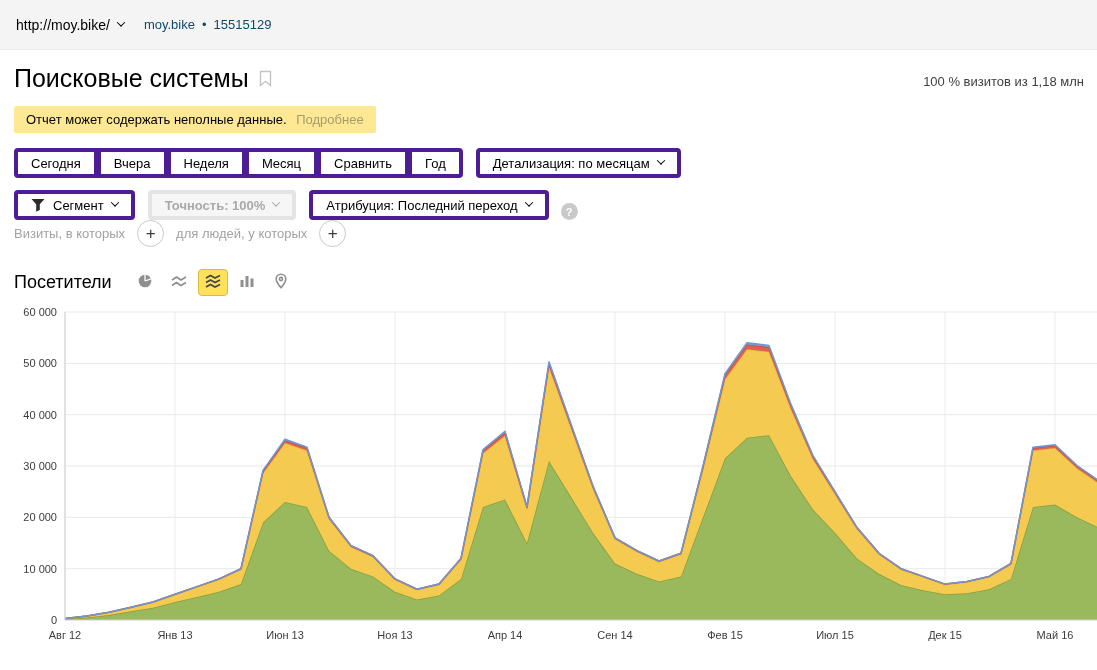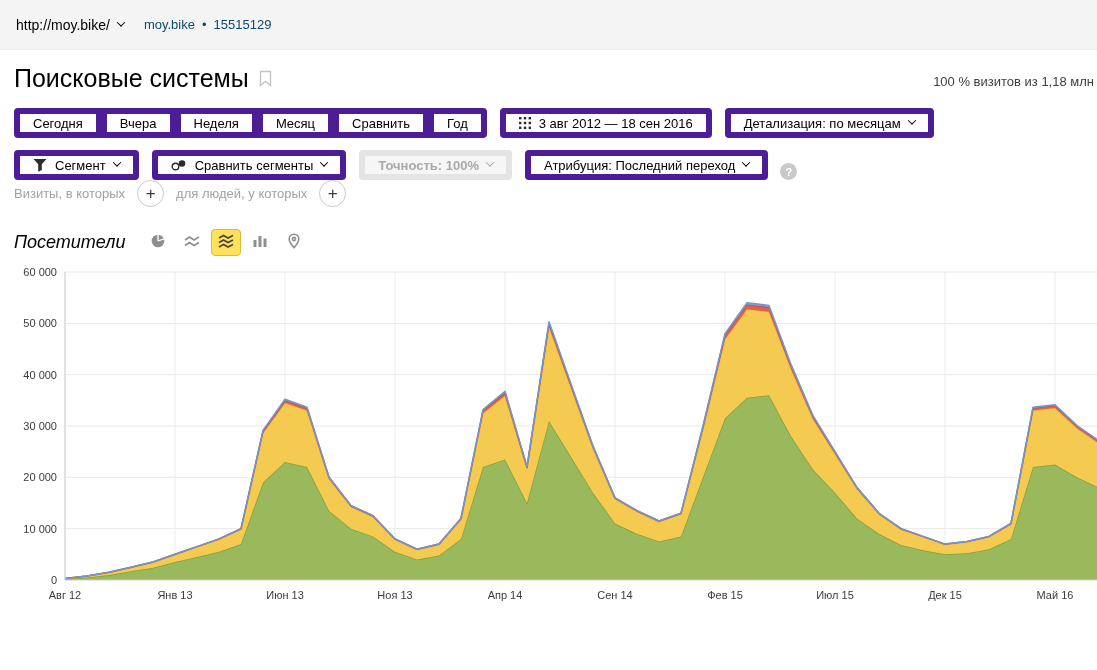--- a/index.html
+++ b/index.html
@@ -15,35 +15,35 @@
     display:flex; align-items:center; padding:0 16px; gap:20px;
   }
   .site-switcher { display:inline-flex; align-items:center; cursor:pointer; font-size:14px; color:#000; }
   .chev {
     width:6px; height:6px; border-right:1.5px solid currentColor; border-bottom:1.5px solid currentColor;
     transform:rotate(45deg) translate(-1px,-1px); display:inline-block; margin-left:8px; margin-top:-2px;
   }
   .counter-info { color:#0c4a6e; font-size:13px; display:inline-flex; gap:7px; align-items:center; }
   
   .content { padding-left:14px; }
-  .title-row { display:flex; align-items:flex-start; margin-top:14px; padding-right:3px; }
+  .title-row { display:flex; align-items:flex-start; margin-top:14px; padding-right:13px; }
   h1 { font-size:25px; font-weight:400; margin:0; letter-spacing:0; }
   .bookmark { margin-left:10px; margin-top:6px; cursor:pointer; }
   .visits-summary { margin-left:auto; margin-top:10px; font-size:13px; color:#404040; }
   .notice {
     display:inline-block; margin-top:13px; background:#ffe893; border-radius:2px;
     padding:6px 12px; font-size:13px; color:#000;
   }
   .notice a { color:#a59c6f; text-decoration:none; margin-left:6px; cursor:pointer; }
   .row { display:flex; align-items:center; }
   .period-row { margin-top:15px; }
   .toolbar-row { margin-top:12px;align-items:flex-end; }
   .btn {
     display:inline-flex; align-items:center; height:30px; padding:0 13px;
-    background:#fff; border:6px solid #4c1d95; border-radius:4px;
+    background:#fff; border:4px solid #4c1d95; border-radius:4px;
     font-size:13px; color:#000; cursor:pointer; white-space:nowrap;
     font-family:"Liberation Sans", sans-serif;
   }
   .btn-group { display:inline-flex; }
   .btn-group .btn { border-radius:0; margin-left:-1px; }
   .btn-group .btn:first-child { border-radius:4px 0 0 4px; margin-left:0; }
   .btn-group .btn:last-child { border-radius:0 4px 4px 0; } .gap12 { margin-left:13px; }
   .btn .ic { margin-right:8px; display:inline-flex; }
   .btn.disabled { background:#f6f6f6; border-color:#e4e4e4; color:#a9a9a9; cursor:default;font-weight:bold; }
   .help {
@@ -52,21 +52,21 @@
     font-size:11px; font-weight:bold; margin-left:12px; cursor:pointer;
   }
   .filter-row { color:#a2a2a2; font-size:13px; }
   .plus-btn {
     width:27px; height:27px; border-radius:50%; border:1px solid #c9c9c9; background:#fff;
     display:inline-flex; align-items:center; justify-content:center;
     font-size:17px; color:#3a3a3a; cursor:pointer; margin:0 12px; line-height:1;
     font-family:"Liberation Sans", sans-serif;
   }
   .chart-header { margin-top:22px; display:flex; align-items:center; }
-  h2 { font-size:18px; font-weight:400; margin:0 18px 0 0;font-style:italic; }
+  h2 { font-size:18px; font-weight:400; margin:0 18px 0 0; }
   .icon-btn {
     width:30px; height:27px; display:inline-flex; align-items:center; justify-content:center;
     border:1px solid transparent; border-radius:4px; cursor:pointer; color:#8f8f8f; margin-right:4px;
     background:transparent; padding:0;
   }
   .icon-btn.selected { background:#ffe15a; border-color:#d9ba45; color:#474747; }
   .chart-wrap { margin-top:10px; }
   svg text { font-family:"Liberation Sans", sans-serif; }
 </style>
 </head>
@@ -89,70 +89,48 @@
   <div class="title-row">
     <h1>Поисковые системы</h1>
     <span class="bookmark">
       <svg width="13" height="17" viewBox="0 0 13 17">
           <path d="M1.5 1.5 h10 v14 l-5 -4.2 -5 4.2 z" fill="none" stroke="#c4c4c4" stroke-width="1.4"></path>
         </svg>
     </span>
     <div class="visits-summary">100 % визитов из 1,18 млн</div>
   </div>
 
+  <div class="notice" style="background: rgb(255, 232, 147);">
+    <span>Отчет может содержать неполные данные.</span>
+    <a>Подробнее</a>
+  </div>
 
   <div class="row period-row">
     <div class="btn-group">
       <button class="btn">Сегодня</button>
       <button class="btn">Вчера</button>
       <button class="btn">Неделя</button>
       <button class="btn">Месяц</button>
       <button class="btn">Сравнить</button>
       <button class="btn">Год</button>
     </div>
     <button class="btn gap12">
-      <span class="ic">
-        <svg width="12" height="12" viewBox="0 0 12 12" fill="#2b2b2b">
-          <rect x="0" y="0" width="2.4" height="2.4"></rect>
-            <rect x="4.8" y="0" width="2.4" height="2.4"></rect>
-            <rect x="9.6" y="0" width="2.4" height="2.4"></rect>
-          <rect x="0" y="4.8" width="2.4" height="2.4"></rect>
-            <rect x="4.8" y="4.8" width="2.4" height="2.4"></rect>
-            <rect x="9.6" y="4.8" width="2.4" height="2.4"></rect>
-          <rect x="0" y="9.6" width="2.4" height="2.4"></rect>
-            <rect x="4.8" y="9.6" width="2.4" height="2.4"></rect>
-            <rect x="9.6" y="9.6" width="2.4" height="2.4"></rect>
-        </svg>
-      </span>
-      <span>3 авг 2012 — 18 сен 2016</span>
-    </button>
-    <button class="btn gap12">
       <span>Детализация: по месяцам</span>
       <span class="chev"></span>
     </button>
   </div>
 
   <div class="row toolbar-row">
     <button class="btn">
       <span class="ic">
         <svg width="14" height="14" viewBox="0 0 14 14">
             <path d="M0.5 1 h13 L8.8 6.2 V12 l-3.6 1.8 V6.2 Z" fill="#2b2b2b"></path>
           </svg>
       </span>
       <span>Сегмент</span>
-      <span class="chev"></span>
-    </button>
-    <button class="btn gap12">
-      <span class="ic">
-        <svg width="16" height="12" viewBox="0 0 16 12">
-          <circle cx="4.5" cy="7.5" r="3.3" fill="none" stroke="#2b2b2b" stroke-width="1.4"></circle>
-          <circle cx="11" cy="4.5" r="3.3" fill="#2b2b2b"></circle>
-        </svg>
-      </span>
-      <span>Сравнить сегменты</span>
       <span class="chev"></span>
     </button>
     <button class="btn gap12 disabled">
       <span>Точность: 100%</span>
       <span class="chev"></span>
     </button>
     <button class="btn gap12">
       <span>Атрибуция: Последний переход</span>
       <span class="chev"></span>
     </button>

